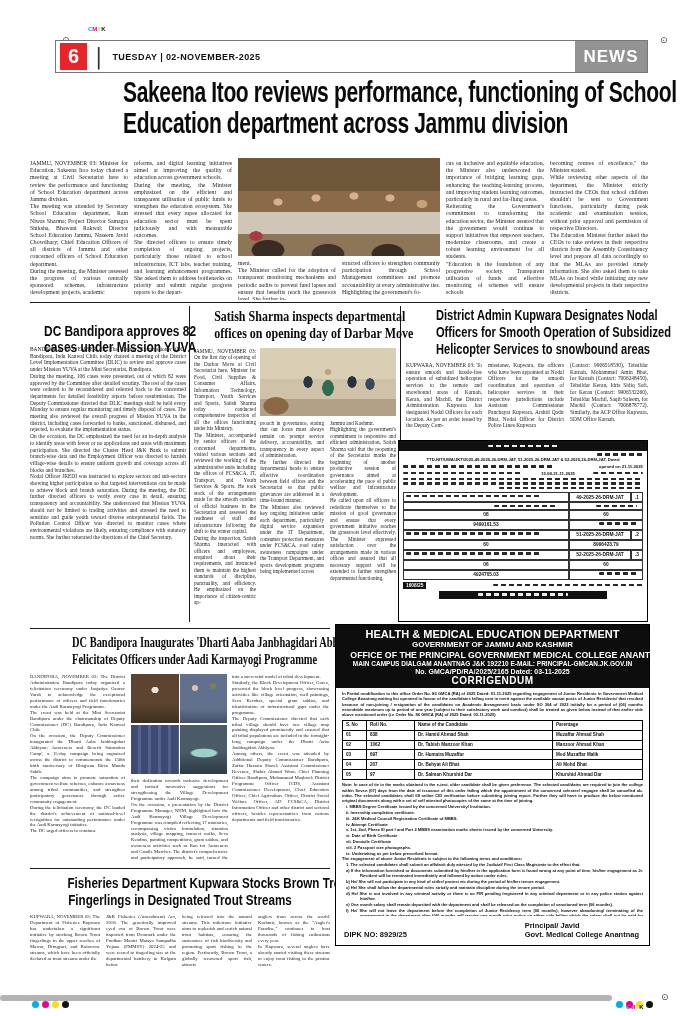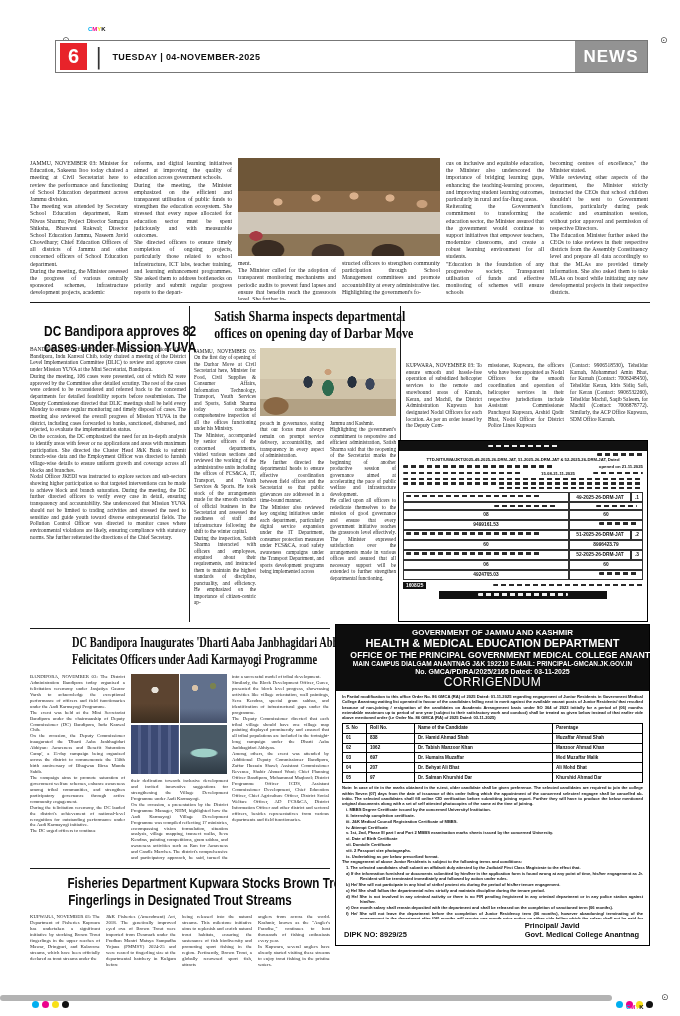--- a/index.html
+++ b/index.html
@@ -47,24 +47,28 @@
 
 <div class="page">
 
   <div class="abs cmyk" style="left:88px;top:26px;"><span class="c">C</span><span class="m">M</span><span class="y">Y</span><span class="k">K</span></div>
   <div class="abs regmark" style="left:62px;top:35px;">⊙</div>
   <div class="abs regmark" style="left:660px;top:35px;">⊙</div>
 
   <div class="abs mast" style="left:55px;top:40px;width:593px;height:33px;">
     <div class="pagenum">6</div>
     <div class="mast-sep">|</div>
-    <div class="mast-date">TUESDAY | 04-NOVEMBER-2025</div>
+    <div class="mast-date">TUESDAY | 02-NOVEMBER-2025</div>
     <div class="newsbox">NEWS</div>
   </div>
 
+  <div class="abs hl" style="left:30px;top:76px;width:620px;font-size:30px;line-height:1.04;letter-spacing:-0.5px;">
+    <span class="fitline" style="--sx:0.70;">Sakeena Itoo reviews performance, functioning of School</span>
+    <span class="fitline" style="--sx:0.70;">Education department across Jammu division</span>
+  </div>
 
   <div class="abs col" style="left:30px;top:160px;width:98px;height:138px;">JAMMU, NOVEMBER 03: Minister for Education, Sakeena Itoo today chaired a meeting at Civil Secretariat here to review the performance and functioning of School Education department across Jammu division.
 The meeting was attended by Secretary School Education department, Ram Niwas Sharma; Project Director Samagra Shiksha, Bhawani Rakwal; Director School Education Jammu, Naseem Javid Chowdhary; Chief Education Officers of all districts of Jammu and other concerned officers of School Education department.
 During the meeting, the Minister assessed the progress of various centrally sponsored schemes, infrastructure development projects, academic</div>
   <div class="abs col" style="left:134px;top:160px;width:98px;height:138px;">reforms, and digital learning initiatives aimed at improving the quality of education across government schools.
 During the meeting, the Minister emphasized on the efficient and transparent utilisation of public funds to strengthen the education ecosystem. She stressed that every rupee allocated for education sector must be spent judiciously and with measurable outcomes.
 She directed officers to ensure timely completion of ongoing projects, particularly those related to school infrastructure, ICT labs, teacher training, and learning enhancement programmes. She asked them to address bottlenecks on priority and submit regular progress reports to the depart-</div>
   <div class="abs photo" style="left:238px;top:158px;width:202px;height:98px;
        background:
          radial-gradient(14px 10px at 18px 78px,#a83a44 0 45%,rgba(0,0,0,0) 50%),
@@ -117,20 +121,25 @@
          radial-gradient(8px 10px at 48px 34px,#2b3442 0 55%,rgba(0,0,0,0) 60%),
          radial-gradient(20px 14px at 16px 58px,#8a6845 0 60%,rgba(0,0,0,0) 66%),
          linear-gradient(180deg,#d9cfb4 0 45%,#cfc2a8 45% 75%,#b2a184 75% 100%);"></div>
   <div class="abs col" style="left:260px;top:420px;width:64px;height:200px;font-size:5.2px;">proach in governance, stating that our focus must always remain on prompt service delivery, accountability, and transparency in every aspect of administration.
 He further directed the departmental heads to ensure effective coordination between field offices and the Secretariat so that public grievances are addressed in a time-bound manner.
 The Minister also reviewed key ongoing initiatives under each department, particularly digital service expansion under the IT Department, consumer protection measures under FCS&amp;CA, road safety awareness campaigns under the Transport Department, and sports development programs being implemented across</div>
   <div class="abs col" style="left:330px;top:420px;width:66px;height:200px;font-size:5.2px;">Jammu and Kashmir.
 Highlighting the government's commitment to responsive and efficient administration, Satish Sharma said that the reopening of the Secretariat marks the beginning of another productive session of governance aimed at accelerating the pace of public welfare and infrastructure development.
 He called upon all officers to rededicate themselves to the mission of good governance and ensure that every government initiative reaches the grassroots level effectively. The Minister expressed satisfaction over the arrangements made in various offices and assured that all necessary support will be extended to further strengthen departmental functioning.</div>
 
+  <div class="abs hl" style="left:404px;top:306px;width:246px;font-size:15px;line-height:1.14;">
+    <span class="fitline" style="--sx:0.74;">District Admin Kupwara Designates Nodal</span>
+    <span class="fitline" style="--sx:0.74;">Officers for Smooth Operation of Subsidized</span>
+    <span class="fitline" style="--sx:0.74;">Helicopter Services to snowbound areas</span>
+  </div>
   <div class="abs col" style="left:406px;top:362px;width:76px;height:74px;font-size:5.4px;">KUPWARA, NOVEMBER 03: To ensure smooth and hassle-free operation of subsidized helicopter services to the remote and snowbound areas of Karnah, Keran, and Machil, the District Administration Kupwara has designated Nodal Officers for each location. As per an order issued by the Deputy Com-</div>
   <div class="abs col" style="left:488px;top:362px;width:76px;height:74px;font-size:5.4px;">missioner, Kupwara, the officers who have been appointed as Nodal Officers for the smooth coordination and operation of helicopter services in their respective jurisdictions include Assistant Commissioner Panchayat Kupwara, Arshid Qadir Bhat, Nodal Officer for District Police Lines Kupwara</div>
   <div class="abs col" style="left:570px;top:362px;width:78px;height:74px;font-size:5.4px;">(Contact: 9906518530), Tehsildar Karnah, Mohammad Amin Bhat, for Karnah (Contact: 7006248450), Tehsildar Keran, Idris Sidiq Sofi, for Keran (Contact: 9906532260), Tehsildar Machil, Saqib Saleem, for Machil (Contact: 7006878772). Similarly, the ACP Office Kupwara, SDM Office Karnah.</div>
 
   <div class="abs ubox" style="left:398px;top:440px;width:250px;height:182px;">
     <div class="ubar" style="height:10px;">
         <div class="squig w" style="width:70px;"></div>
       </div>
     <div style="display:flex;justify-content:flex-end;padding:2px 4px 0 4px;">
         <div class="squig" style="width:46px;"></div>
@@ -249,28 +258,28 @@
     <span class="fitline" style="--sx:0.75;">Fingerlings in Designated Trout Streams</span>
   </div>
   <div class="abs col" style="left:30px;top:914px;width:70px;height:76px;font-size:4.8px;">KUPWARA, NOVEMBER 03: The Department of Fisheries Kupwara has undertaken a significant initiative by stocking Brown Trout fingerlings in the upper reaches of Mawar, Dringyari, and Kalaroose streams, which have been officially declared as trout streams under the</div>
   <div class="abs col" style="left:106px;top:914px;width:70px;height:76px;font-size:4.8px;">J&amp;K Fisheries (Amendment) Act, 2018. The genetically improved eyed ova of Brown Trout were imported from Denmark under the Pradhan Mantri Matsya Sampadha Yojana (PMMSY) 2024-25 and were reared to fingerling size at the departmental hatchery in Kulgam before</div>
   <div class="abs col" style="left:182px;top:914px;width:70px;height:76px;font-size:4.8px;">being released into the natural streams. This milestone initiative aims to replenish and enrich natural trout habitats, ensuring the sustenance of fish biodiversity and promoting sport fishing in the region. Pertinently, Brown Trout, a globally renowned sport fish, attracts</div>
   <div class="abs col" style="left:258px;top:914px;width:72px;height:76px;font-size:4.8px;">anglers from across the world. Kashmir, known as the "Angler's Paradise," continues to host thousands of fishing enthusiasts every year.
 In Kupwara, several anglers have already started visiting these streams to enjoy trout fishing in the pristine waters.</div>
 
   <div class="abs cbox" style="left:335px;top:624px;width:315px;height:322px;">
     <div class="chead">
+      <div style="font-size:11px;font-weight:bold;">HEALTH &amp; MEDICAL EDUCATION DEPARTMENT</div>
       <div style="font-size:8px;font-weight:bold;">GOVERNMENT OF JAMMU AND KASHMIR</div>
-      <div style="font-size:11px;font-weight:bold;">HEALTH &amp; MEDICAL EDUCATION DEPARTMENT</div>
       <div style="font-size:9.5px;font-weight:bold;">
           <span class="fitline" style="--sx:0.92;">OFFICE OF THE PRINCIPAL GOVERNMENT MEDICAL COLLEGE ANANTNAG</span>
         </div>
       <div style="font-size:6.5px;font-weight:bold;">MAIN CAMPUS DIALGAM ANANTNAG J&amp;K 192210 E-MAIL: PRINCIPAL-GMCAN.JK.GOV.IN</div>
       <div style="font-size:7px;font-weight:bold;margin-top:1px;">No. GMCA/PD/RA/2025/2165 Dated: 03-11-2025</div>
-      <div style="font-size:12px;font-weight:normal;letter-spacing:.5px;">CORRIGENDUM</div>
+      <div style="font-size:10px;font-weight:bold;letter-spacing:.5px;">CORRIGENDUM</div>
     </div>
     <div class="cbody" style="height:222px;">
       <div style="font-weight:bold;">In Partial modification to this office Order No. 86 GMCA (RA) of 2025 Dated: 01-11-2025 regarding engagement of Junior Residents in Government Medical College Anantnag waiting list operated in favour of the candidates falling next in merit against the available vacant posts of Junior Residents/ that resulted because of non-joining / resignation of the candidates on Academic Arrangement basis under SO 364 of 2023 initially for a period of (06) months extendable maximum up to period of one year (subject to their satisfactory work and conduct) shall be treated as given below instead of that earlier vide above mentioned order (i.e Order No. 86 GMCA (RA) of 2025 Dated: 03-11-2025)</div>
       <table class="ctable">
         <tbody>
             <tr>
           <th style="width:8%;">S. No</th>
           <th style="width:16%;">Roll No.</th>
           <th style="width:46%;">Name of the Candidate</th>
           <th style="width:30%;">Parentage</th>

